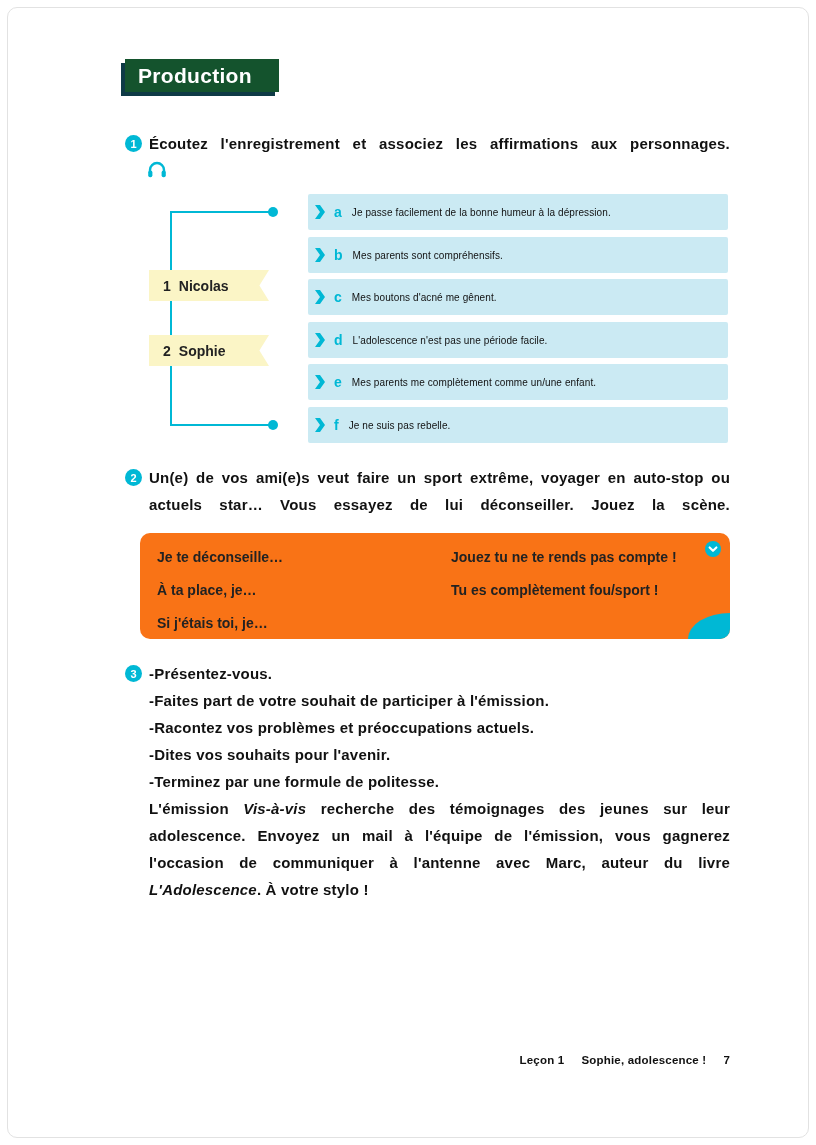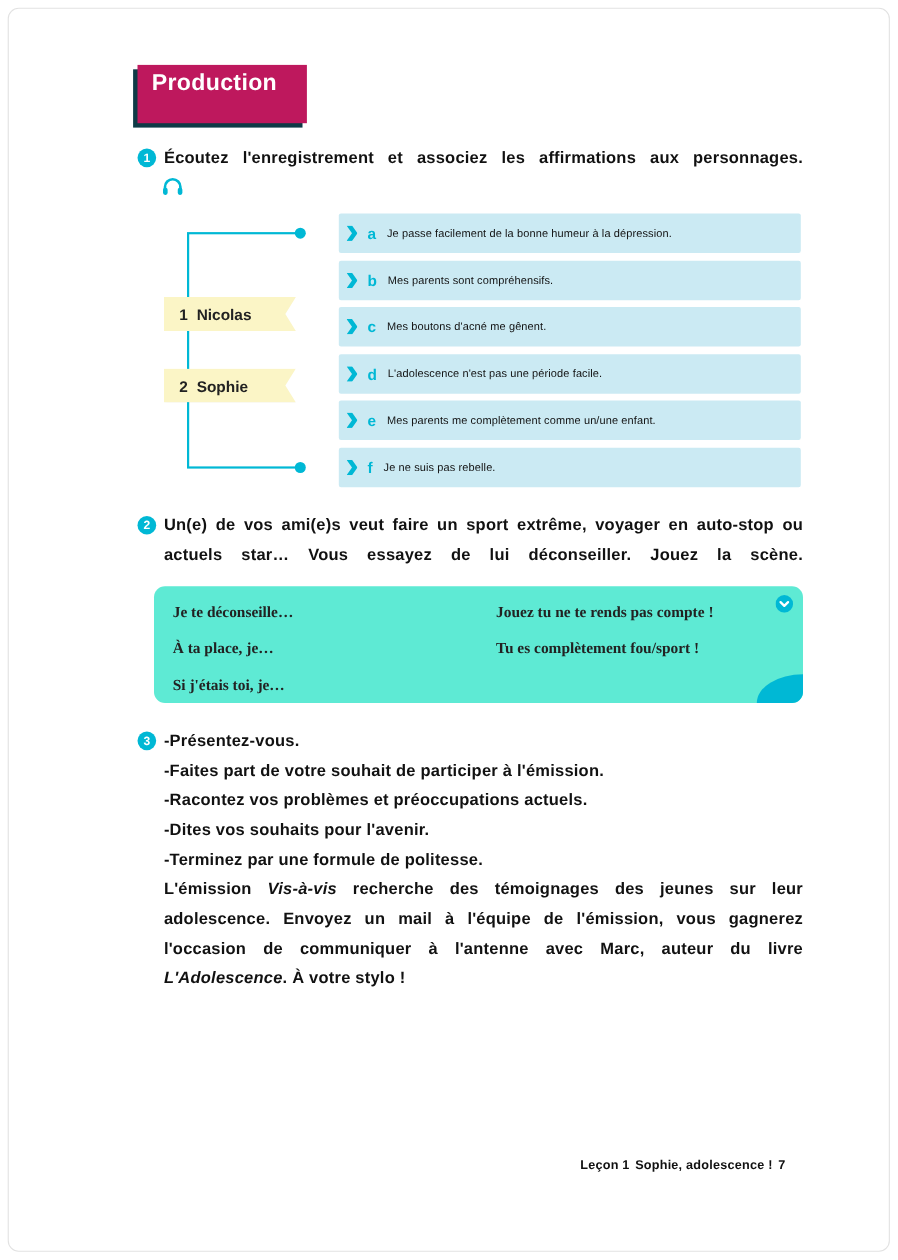--- a/index.html
+++ b/index.html
@@ -11,23 +11,23 @@
     overflow:hidden; margin:0 auto;
   }
   .page-frame {
     position:absolute; inset:7px; border:1px solid #e2e2e2; border-radius:10px;
     pointer-events:none;
   }
 
   
   .production {
     position:absolute; left:125px; top:59px;
-    background:#be185d; color:#fff;
+    background:#14532d; color:#fff;
     font-size:21px; font-weight:bold; letter-spacing:0.3px;
-    padding:5px 27px 24px 13px;
+    padding:5px 27px 4px 13px;
     box-shadow:-4px 4px 0 #0e3a46;
   }
 
   
   .ex-head { position:absolute; left:125px; right:86px; display:flex; gap:7px; }
   .num-circle {
     flex:none; width:17px; height:17px; border-radius:50%;
     background:#00b8d5; color:#fff; font-size:11px; font-weight:bold;
     display:flex; align-items:center; justify-content:center; margin-top:5px;
   }
@@ -65,39 +65,39 @@
     clip-path:polygon(0 0, 100% 0, 92% 50%, 100% 100%, 0 100%);
     filter:drop-shadow(1px 2px 1px rgba(90,80,20,0.25));
     display:flex; align-items:center; gap:8px; padding-left:14px;
     font-size:14px; font-weight:bold; color:#222;
   }
 
   
   .ex2-head { top:464px; }
   .dialogue {
     position:absolute; left:140px; right:86px; top:533px; height:106px;
-    background:#5eead4; border-radius:10px;font-family:Liberation Serif, serif;
+    background:#f97316; border-radius:10px;
   }
   .dialogue::after {
     content:""; position:absolute; right:0; bottom:0; width:42px; height:26px;
     background:#00b8d5; border-top-left-radius:100%; border-bottom-right-radius:10px;
   }
   .dialogue-col { position:absolute; top:8px; line-height:33px; font-size:14px; font-weight:bold; color:#222; }
   .dialogue-col.left  { left:17px; }
   .dialogue-col.right { left:311px; }
   .toggle-icon { position:absolute; right:9px; top:8px; }
 
   
   .ex3-head { top:660px; }
   .tasks div { line-height:27px; }
 
   
   .footer {
-    position:absolute; right:102px; top:1054px;
-    display:flex; gap:5px; align-items:baseline;
+    position:absolute; right:86px; top:1054px;
+    display:flex; gap:17px; align-items:baseline;
     font-size:11.5px; font-weight:bold; color:#111; letter-spacing:0.2px;
   }
 </style>
 </head>
 <body>
 
 <div class="page">
   <div class="page-frame"></div>
 
   <div class="production">Production</div>

